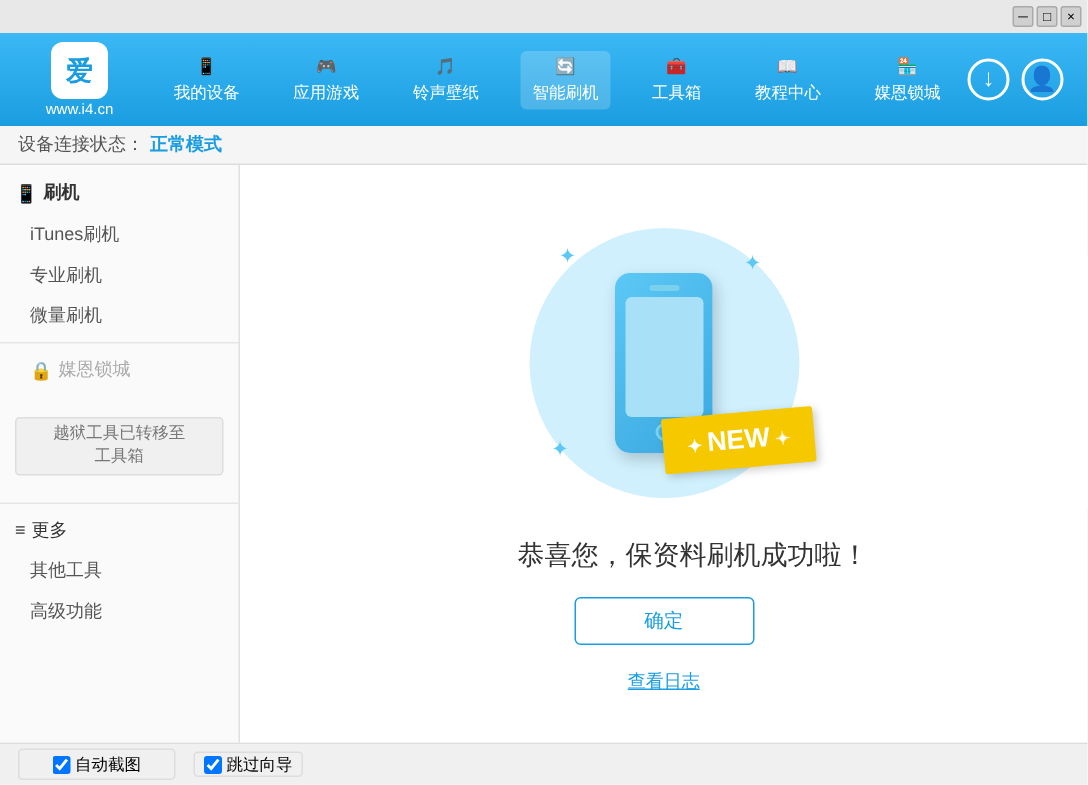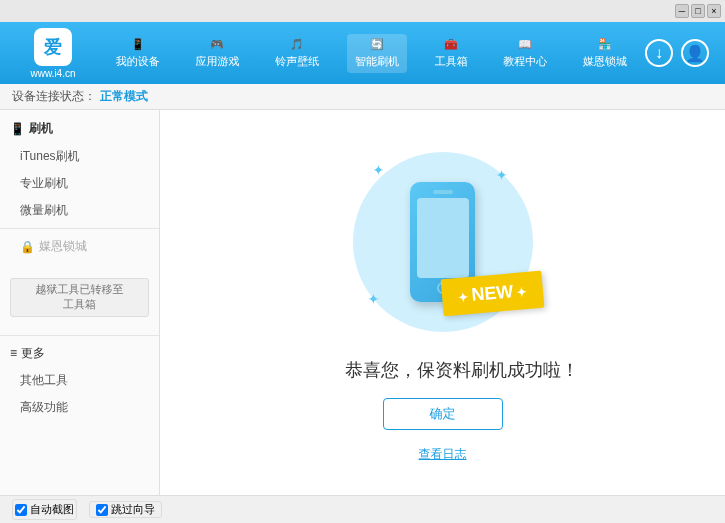--- a/index.html
+++ b/index.html
@@ -385,21 +385,21 @@
 
     <button class="btn-confirm">确定</button>
 
     <span class="btn-link">查看日志</span>
   </div>
 </div>
 
 <div style="background:#f0f0f0; border-top:1px solid #ddd; display:flex; flex-direction:column;">
 
   <div style="display:flex; align-items:center; padding:3px 12px; gap:12px; border-bottom:1px solid #e0e0e0;">
-    <div style="display:flex; align-items:center; gap:3px; border:1px solid #ddd; padding:2px 2px; border-radius:3px;">
+    <div style="display:flex; align-items:center; gap:3px; border:1px solid #ddd; padding:2px 22px; border-radius:3px;">
       <input type="checkbox" checked="" style="">
       <span style="font-size:11px;">自动截图</span>
     </div>
     <div style="display:flex; align-items:center; gap:3px; border:1px solid #ddd; padding:0 6px; border-radius:3px;">
       <input type="checkbox" checked="" style="">
       <span style="font-size:11px;">跳过向导</span>
     </div>
   </div>
 
 </div>

